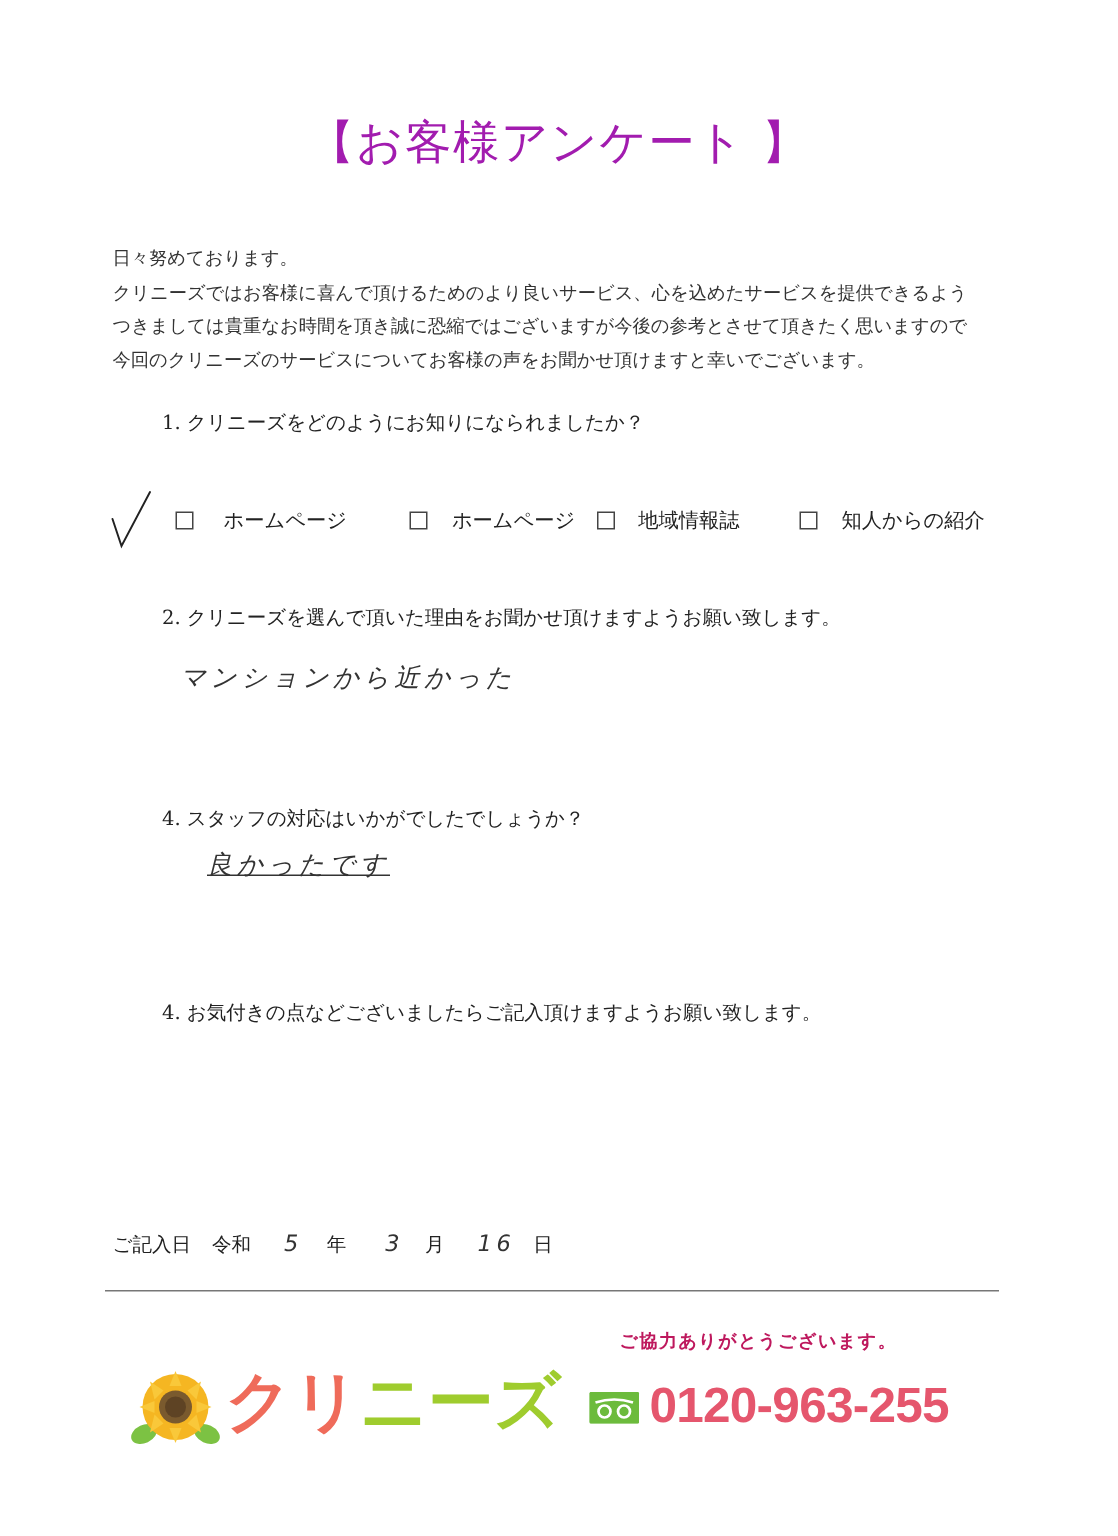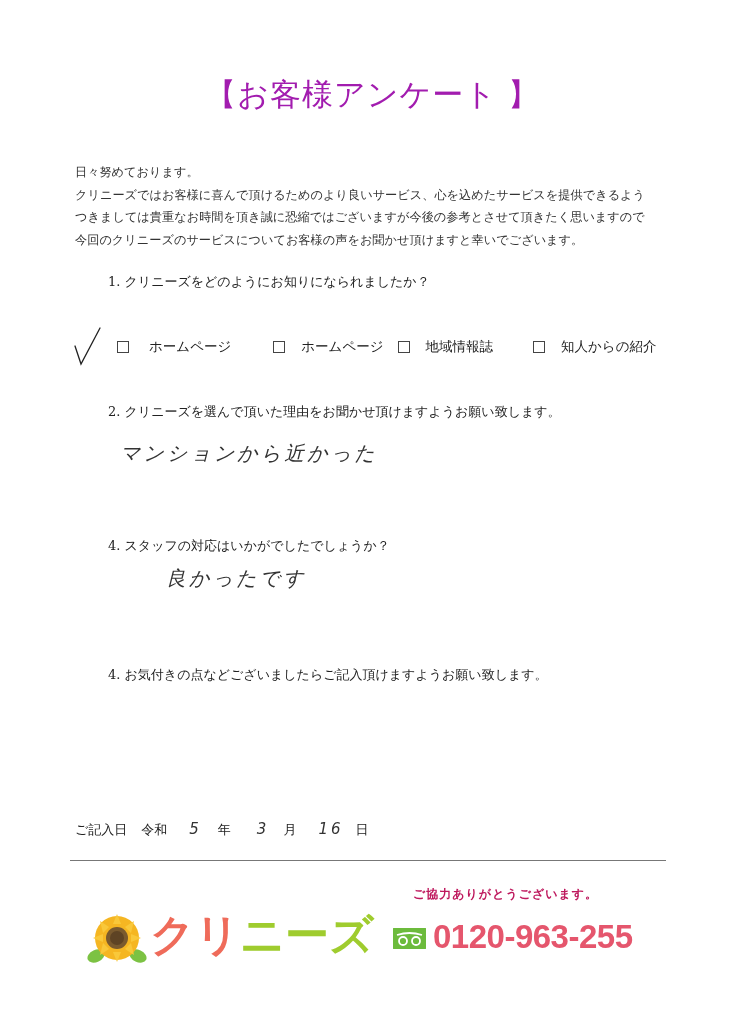--- a/index.html
+++ b/index.html
@@ -6,21 +6,21 @@
   body { width: 745px; height: 1024px; position: relative; overflow: hidden;
          font-family: "DejaVu Serif", "Liberation Serif", serif; color: #222; }
   .abs { position: absolute; white-space: nowrap; }
   .title { left: 0; width: 745px; top: 74px; text-align: center; font-size: 31px; color: #a21caf; letter-spacing: 1px; }
   .intro { left: 75px; top: 161px; font-size: 12.2px; line-height: 22.5px; color: #333; }
   .intro div { white-space: nowrap; }
   .q { left: 75px; font-size: 13px; color: #222; margin-left: 33px; }
   .opts { left: 75px; top: 338px; font-size: 13.5px; color: #222; display: flex; align-items: center; padding-left: 42px; }
   .opt { display: flex; align-items: center; }
   .box { display: inline-block; width: 10px; height: 10px; border: 1px solid #444; margin-right: 16px; }
-  .hand { font-family: "DejaVu Sans", sans-serif; font-size: 20px; color: #333; font-style: italic; letter-spacing: 3px; }
+  .hand { font-family: "DejaVu Sans", sans-serif; font-size: 17px; color: #333; font-style: italic; letter-spacing: 3px; }
   .check { position: absolute; left: 72px; top: 326px; width: 30px; height: 40px; }
   .date { left: 75px; top: 820px; font-size: 13px; color: #222; display: flex; align-items: baseline; }
   .date span { display: inline-block; }
   .rule { left: 70px; top: 860px; width: 596px; height: 0; border-top: 1.5px solid #777; }
   .thanks { left: 413px; top: 886px; font-size: 12px; font-weight: bold; color: #be185d; letter-spacing: 1px; }
   .logo-word { left: 150px; top: 905px; font-family: "DejaVu Sans", sans-serif; font-weight: bold; font-size: 44px; letter-spacing: 0px; line-height: 60px; }
   .phone-num { left: 433px; top: 918px; font-family: "Liberation Sans", sans-serif; font-weight: bold; font-size: 33px; color: #e5566d; letter-spacing: -0.5px; }
   .fd-icon { position: absolute; left: 393px; top: 928px; width: 33px; height: 21px; background: #6cbb3c; border-radius: 1px; }
 </style>
 </head>
@@ -57,21 +57,21 @@
   <div class="opt">
     <span class="box"></span>
     <span>知人からの紹介</span>
   </div>
 </div>
 
 <div class="abs q" style="top:403px;">2. クリニーズを選んで頂いた理由をお聞かせ頂けますようお願い致します。</div>
 <div class="abs hand" style="left:120px; top:440px;">マンションから近かった</div>
 
 <div class="abs q" style="top:537px;">4. スタッフの対応はいかがでしたでしょうか？</div>
-<div class="abs hand" style="left:166px; top:565px;">良かったです</div>
+<div class="abs hand" style="left:138px; top:565px;text-decoration:underline;">良かったです</div>
 
 <div class="abs q" style="top:666px;">4. お気付きの点などございましたらご記入頂けますようお願い致します。</div>
 <div class="abs hand" style="left:120px; top:700px;"></div>
 
 <div class="abs date">
   <span style="margin-right:14px;">ご記入日</span>
   <span style="margin-right:22px;">令和</span>
   <span class="hand" style="font-size:15px; margin-right:16px;">5</span>
   <span style="margin-right:26px;">年</span>
   <span class="hand" style="font-size:15px; margin-right:14px;">3</span>

